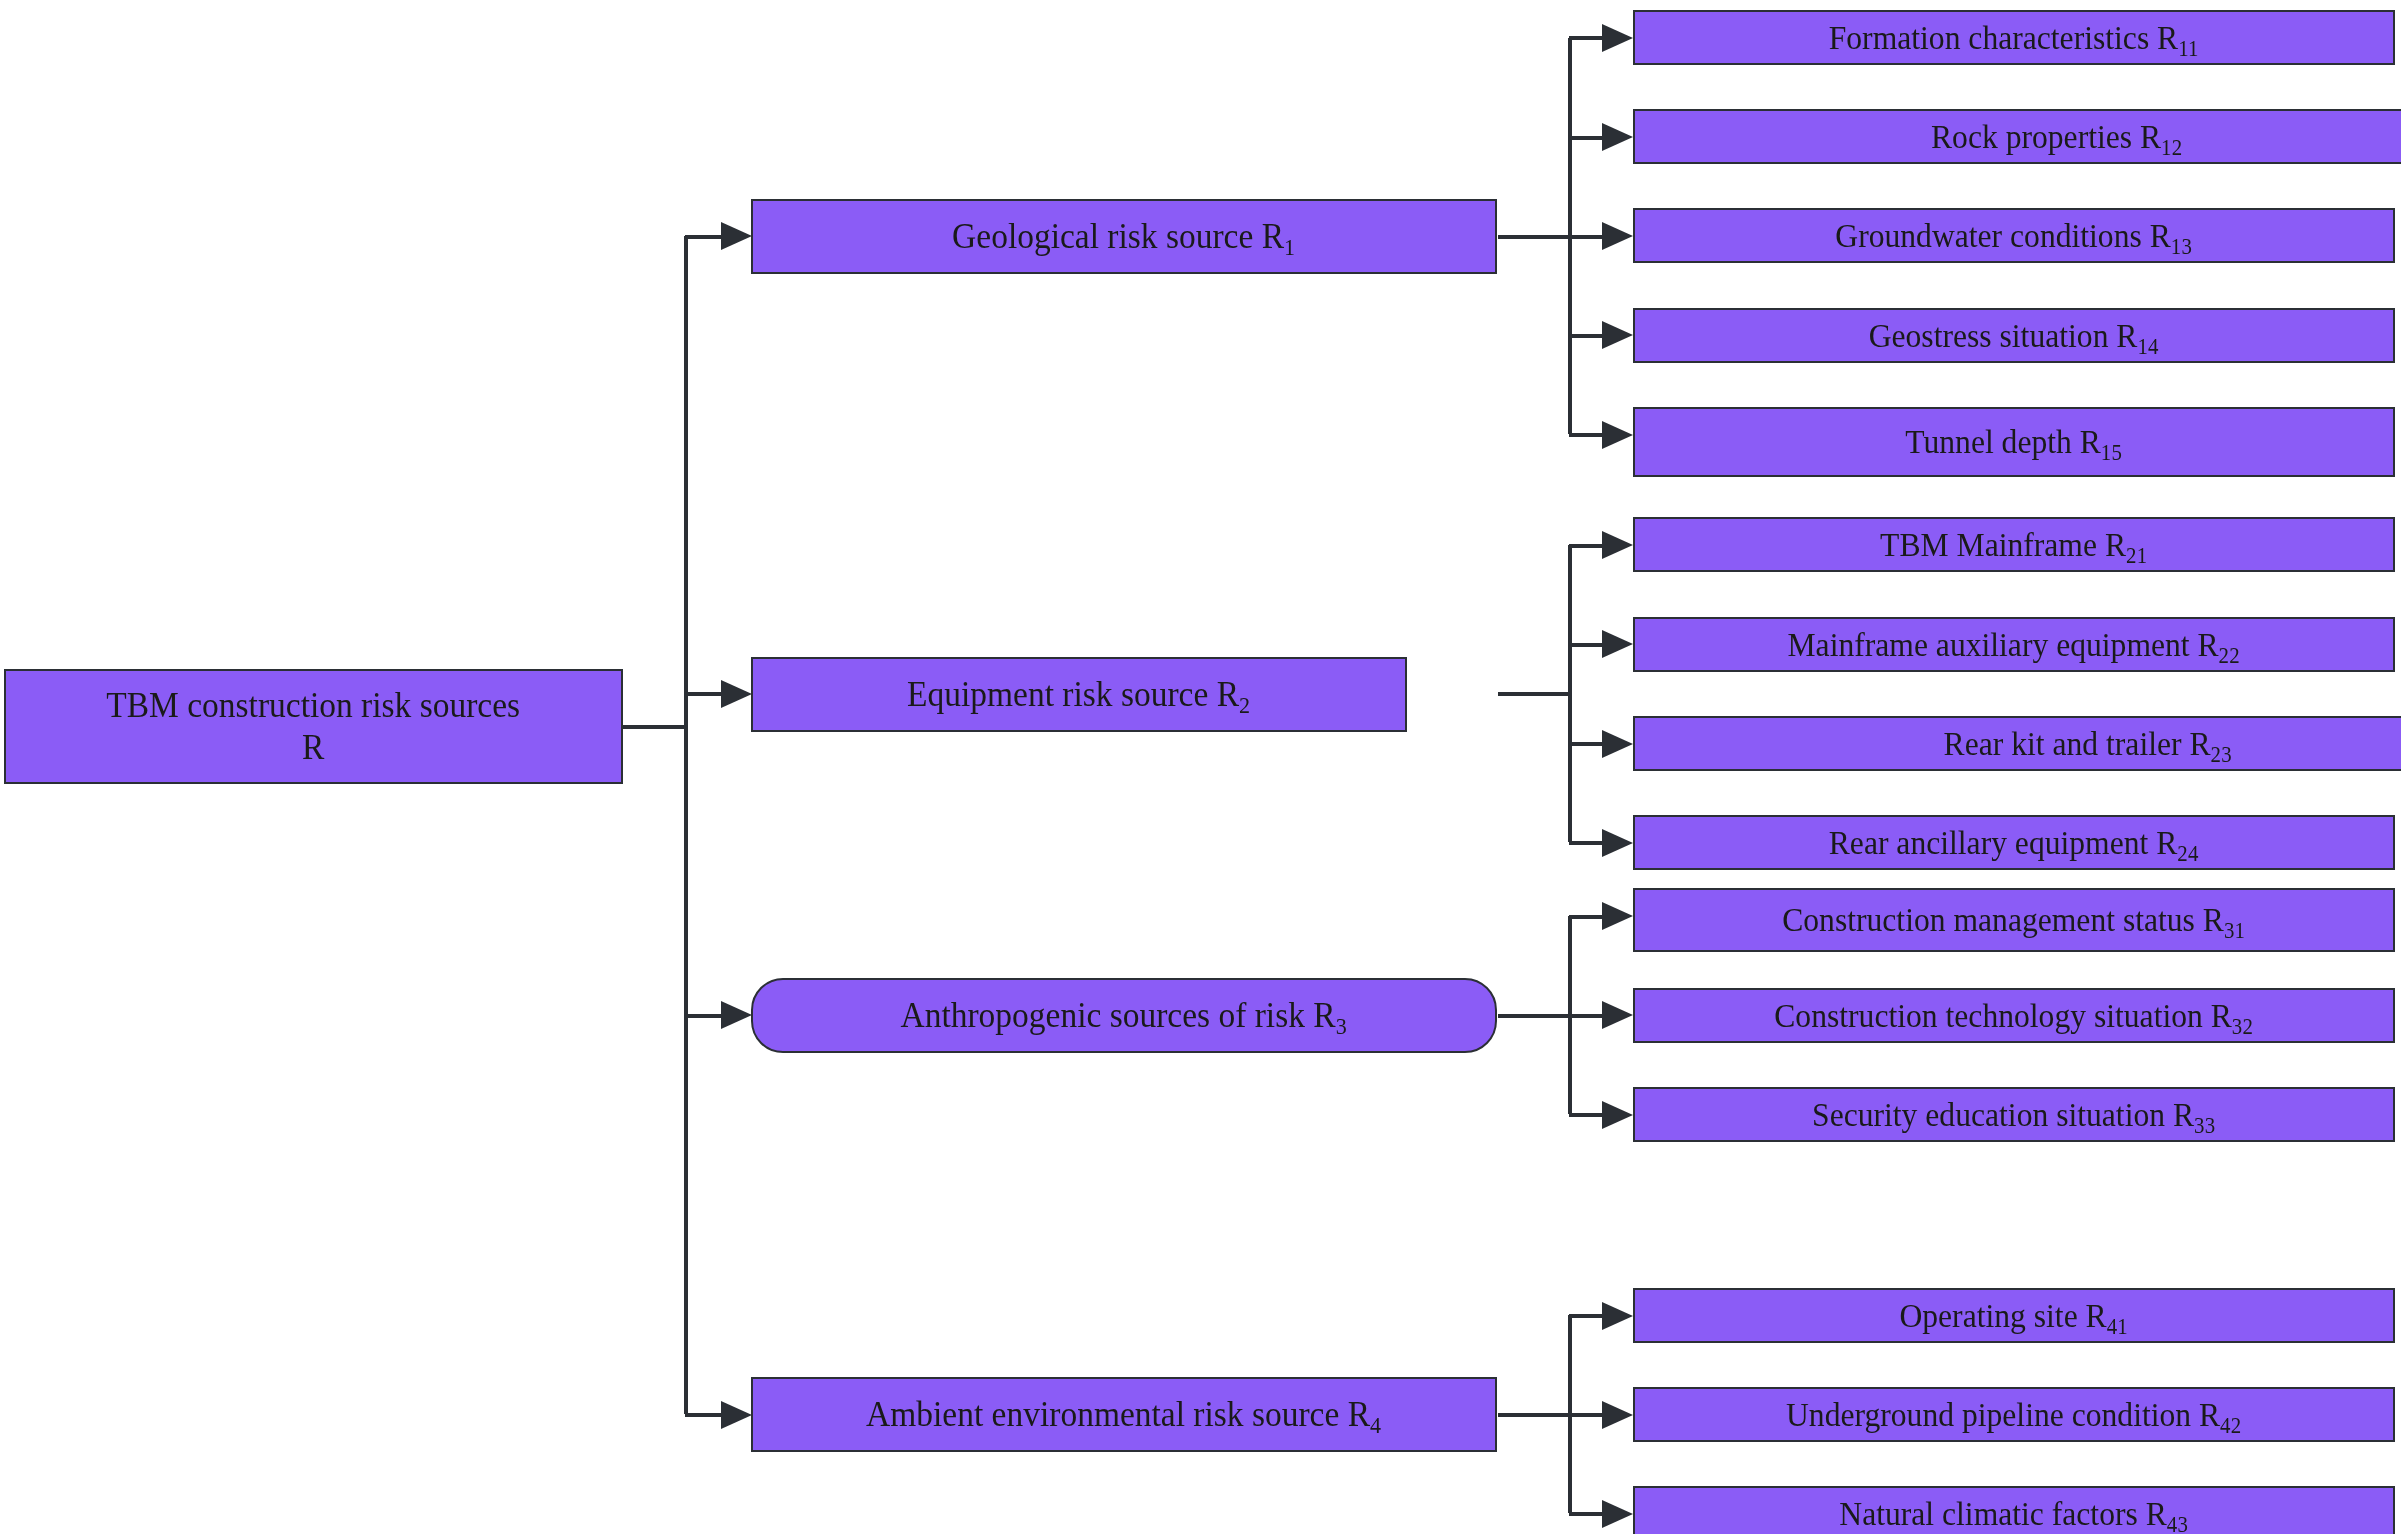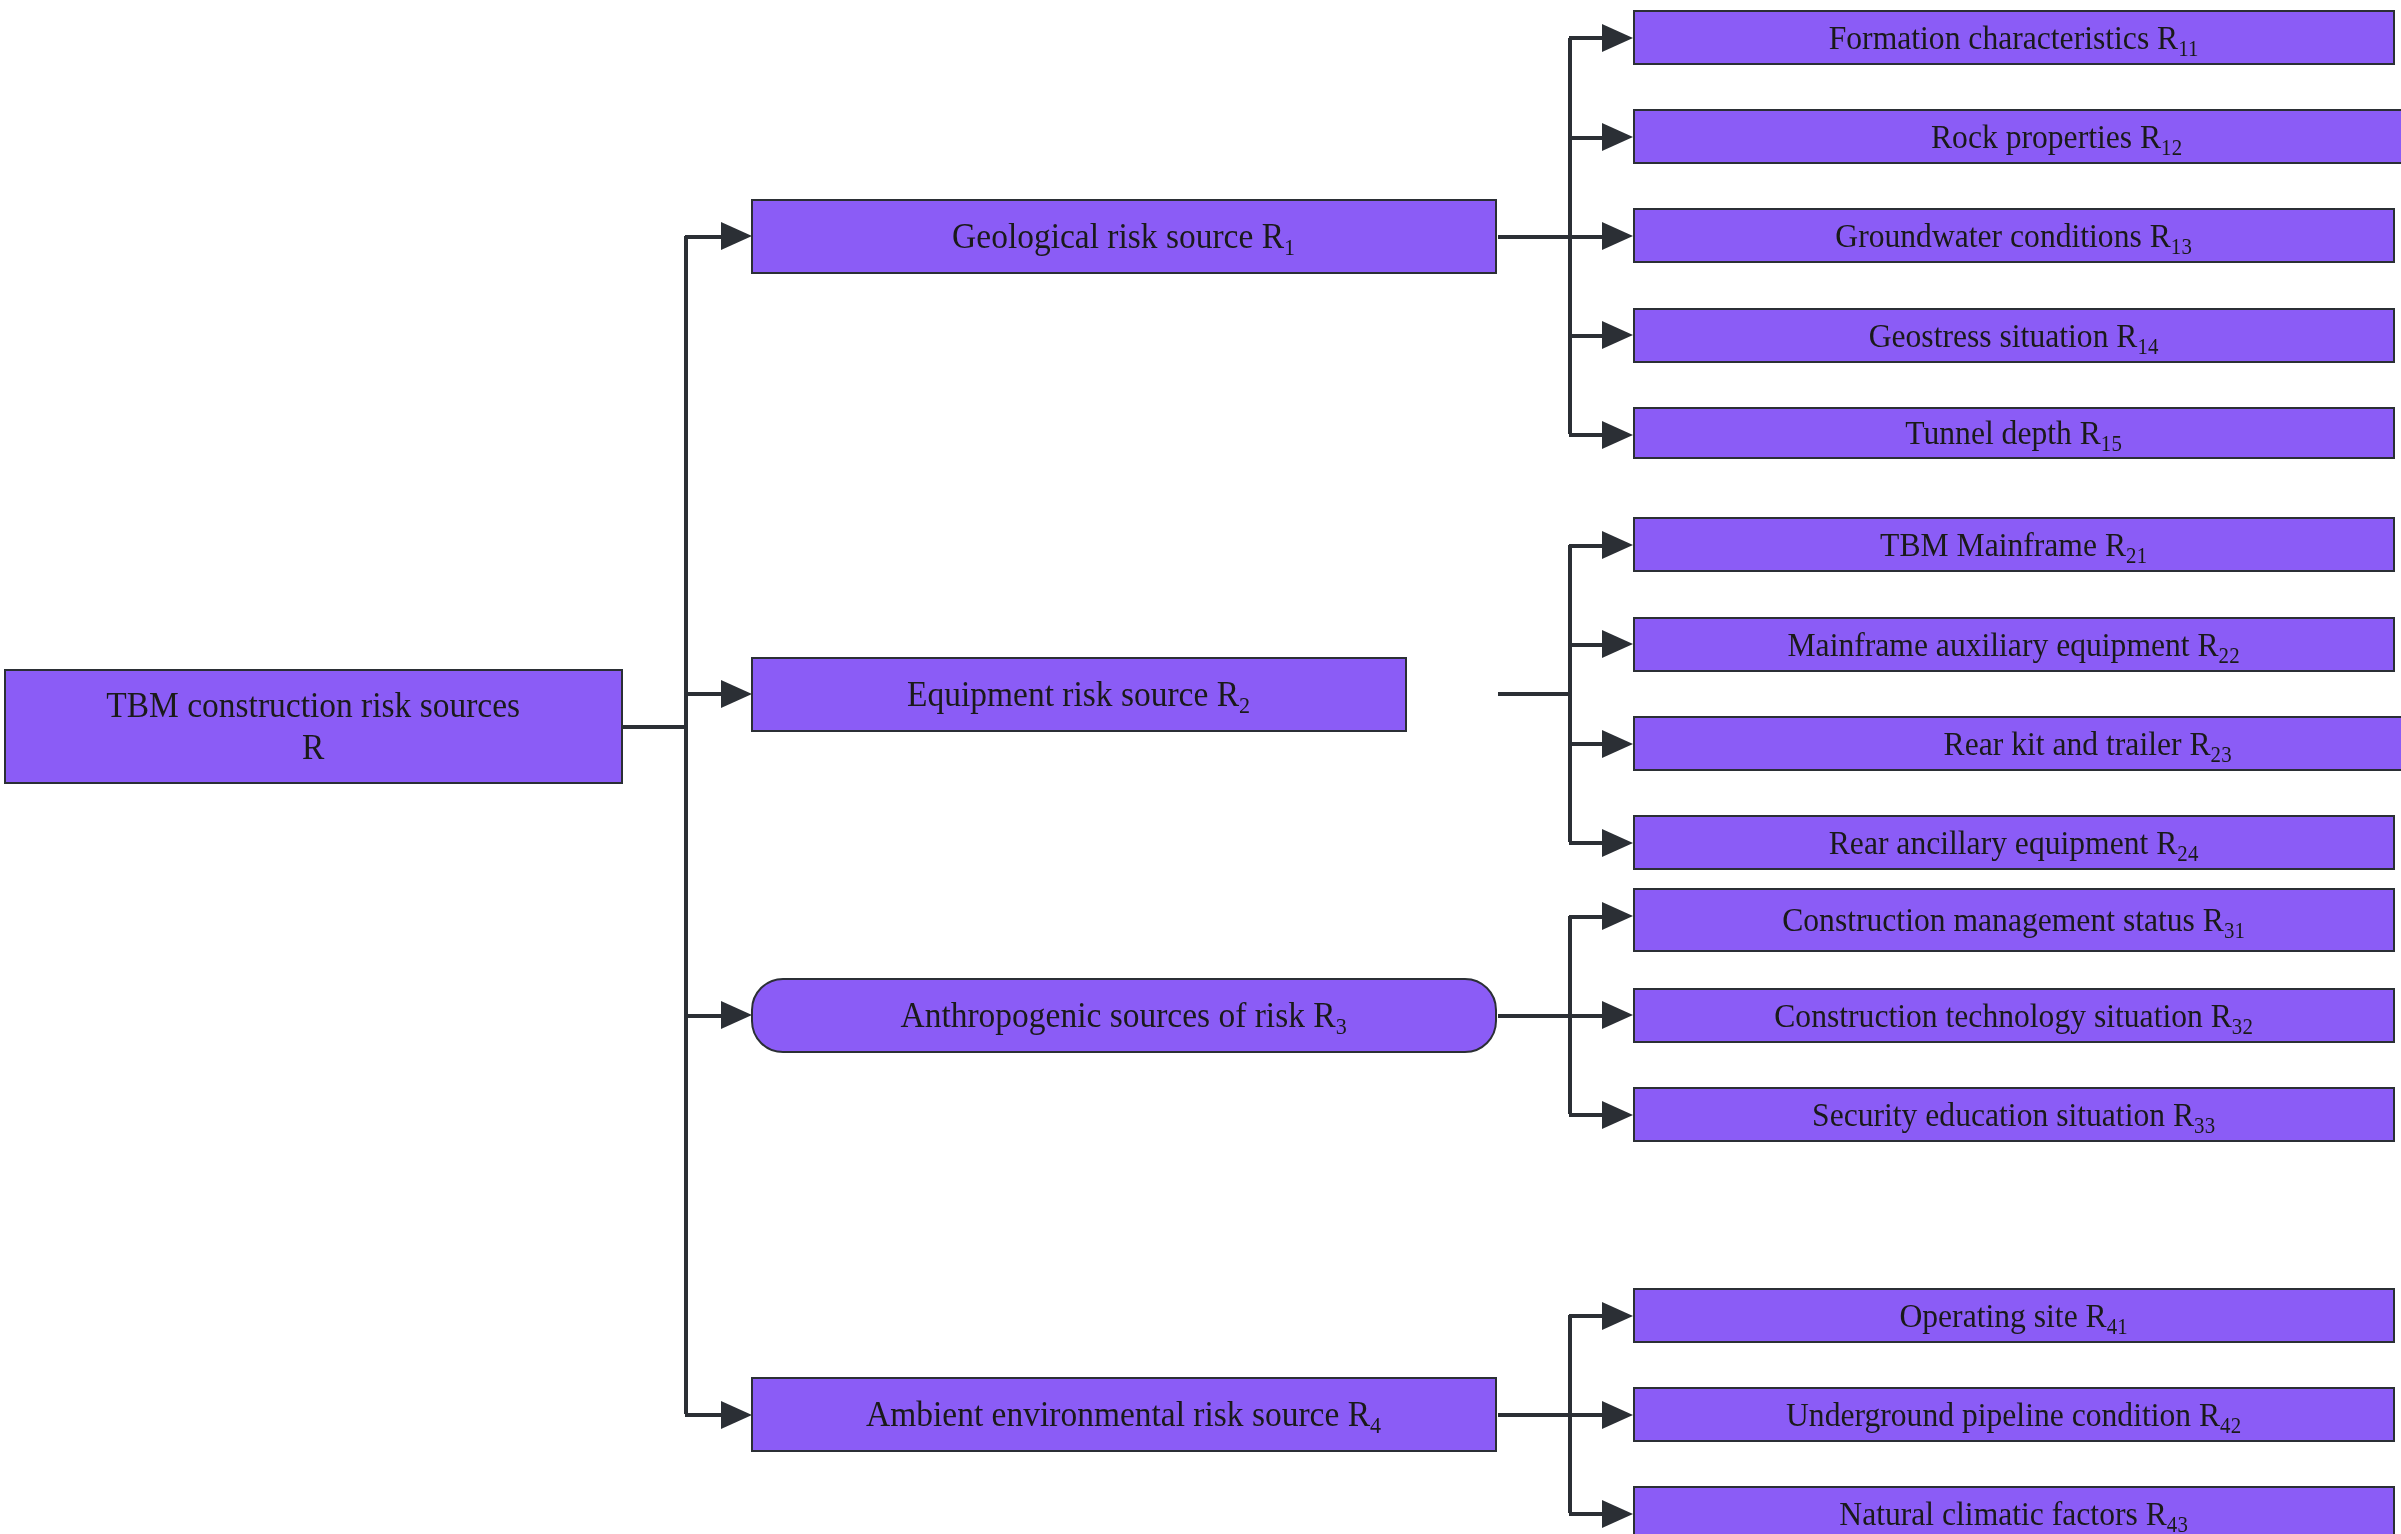--- a/index.html
+++ b/index.html
@@ -99,21 +99,21 @@
     <div class="node node-l3" style="left: 1633px; top: 208px; width: 762px; height: 55px;">
       <span class="lbl">Groundwater conditions R<sub>13</sub></span>
     </div>
     <div class="hline" style="left: 1569px; top: 334px; width: 33px;"></div>
     <div class="arrow" style="left: 1602px; top: 321px;"></div>
     <div class="node node-l3" style="left: 1633px; top: 308px; width: 762px; height: 55px;">
       <span class="lbl">Geostress situation R<sub>14</sub></span>
     </div>
     <div class="hline" style="left: 1569px; top: 433px; width: 33px;"></div>
     <div class="arrow" style="left: 1602px; top: 421px;"></div>
-    <div class="node node-l3" style="left: 1633px; top: 407px; width: 762px; height: 52px;">
+    <div class="node node-l3" style="left: 1633px; top: 407px; width: 762px; height: 70px;">
       <span class="lbl">Tunnel depth R<sub>15</sub></span>
     </div>
     <div class="hline" style="left: 685px; top: 692px; width: 36px;"></div>
     <div class="arrow" style="left: 721px; top: 680px;"></div>
     <div class="node node-l2" style="left: 751px; top: 657px; width: 656px; height: 75px;">
       <span class="lbl">Equipment risk source R<sub>2</sub></span>
     </div>
     <div class="hline" style="left: 1498px; top: 692px; width: 71px;"></div>
     <div class="vline" style="left: 1568px; top: 545px; height: 297px;"></div>
     <div class="hline" style="left: 1569px; top: 544px; width: 33px;"></div>

